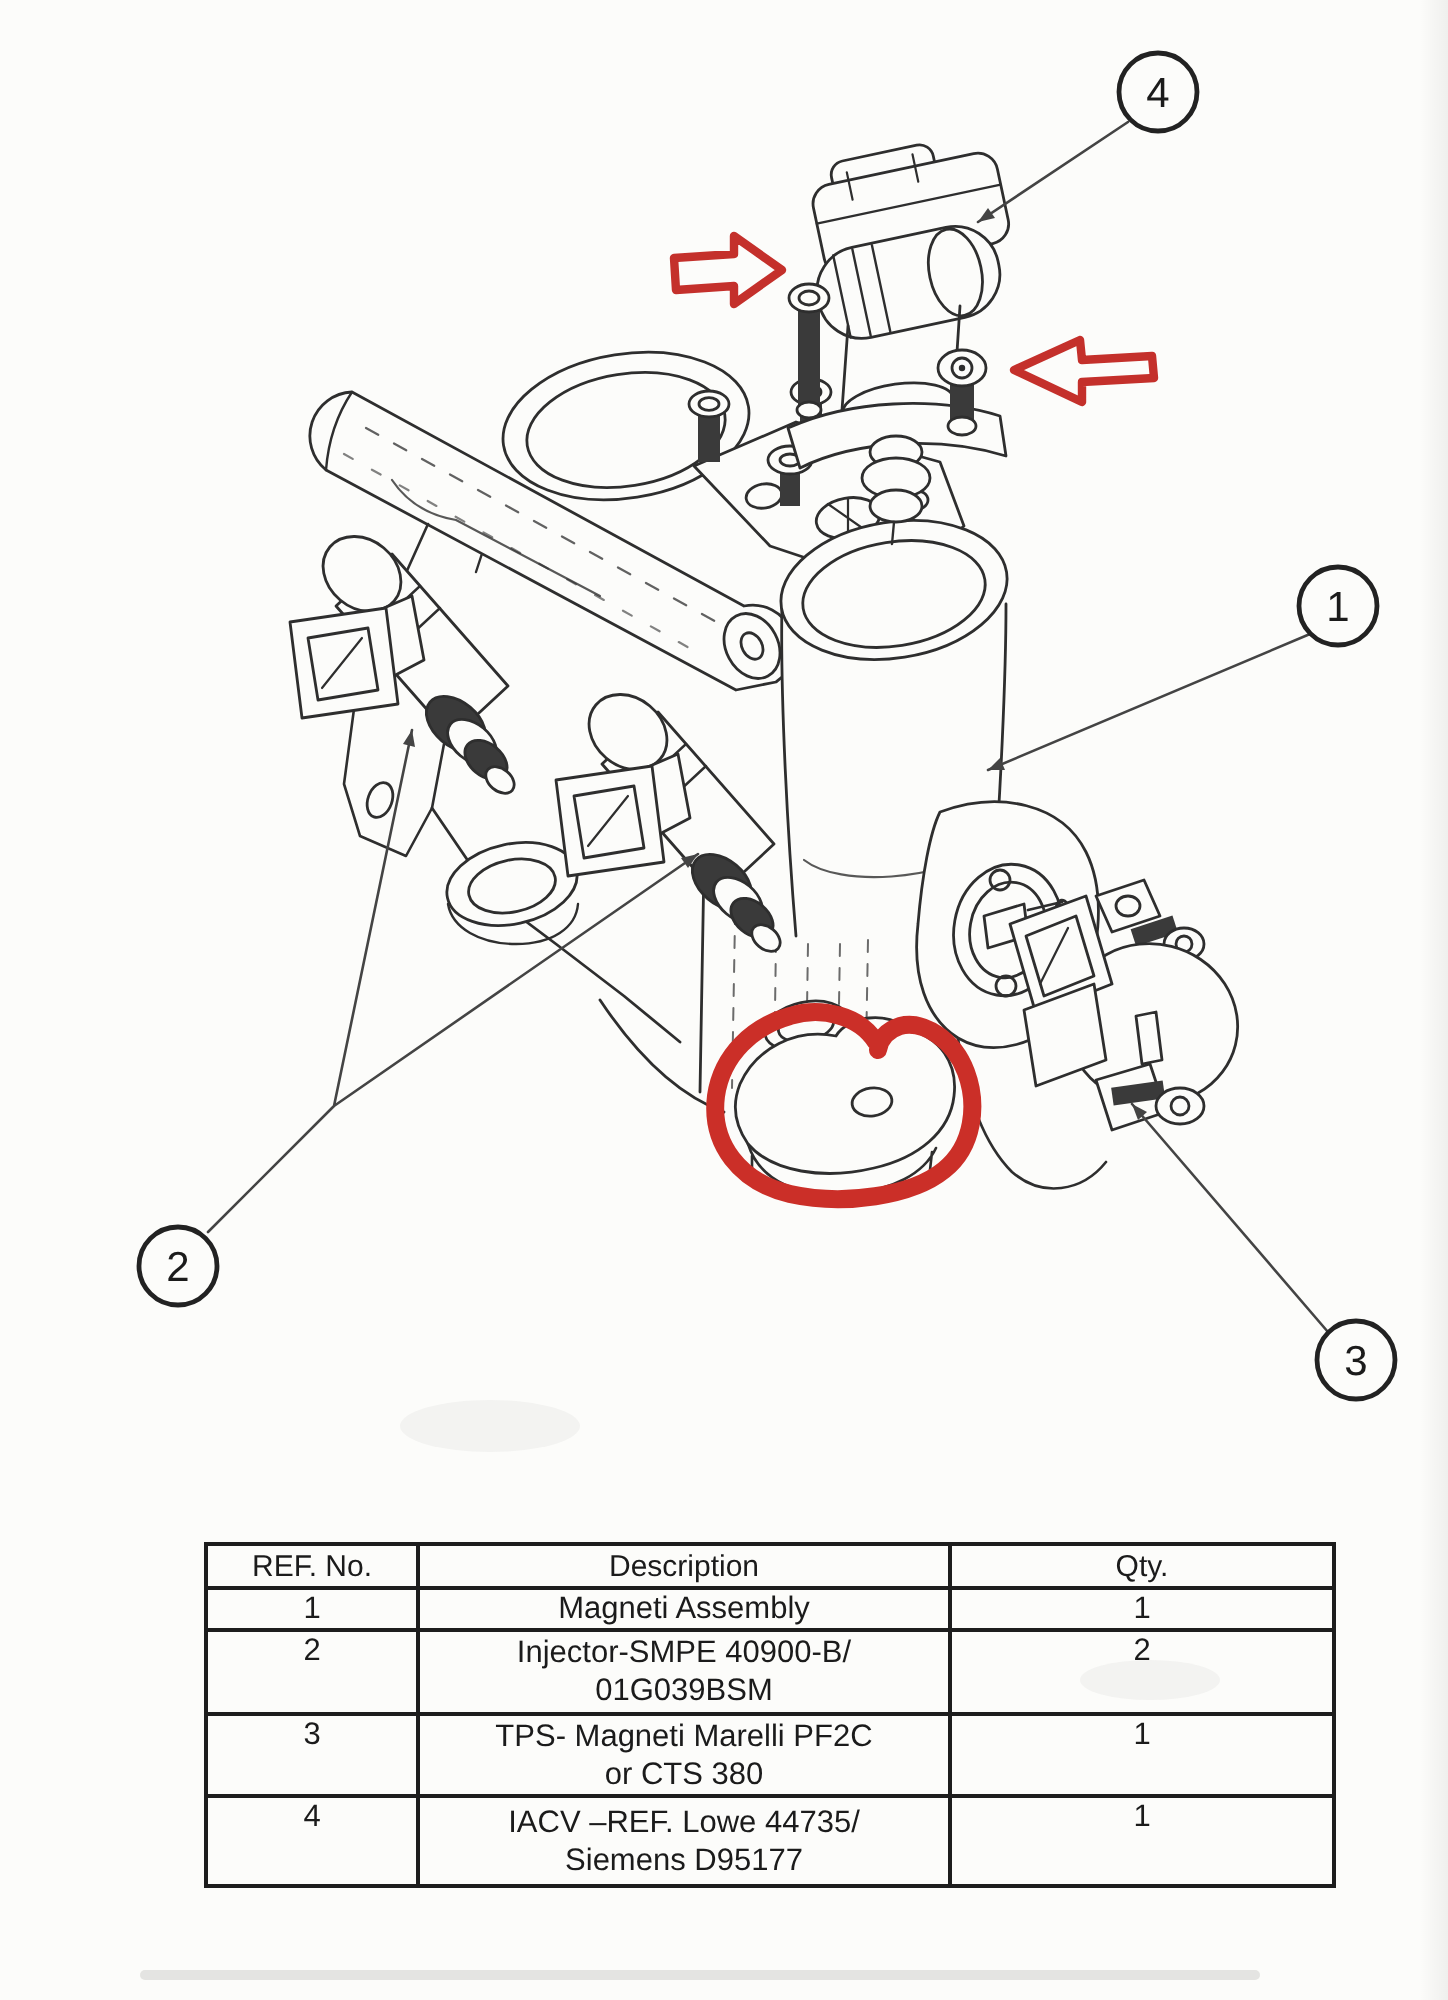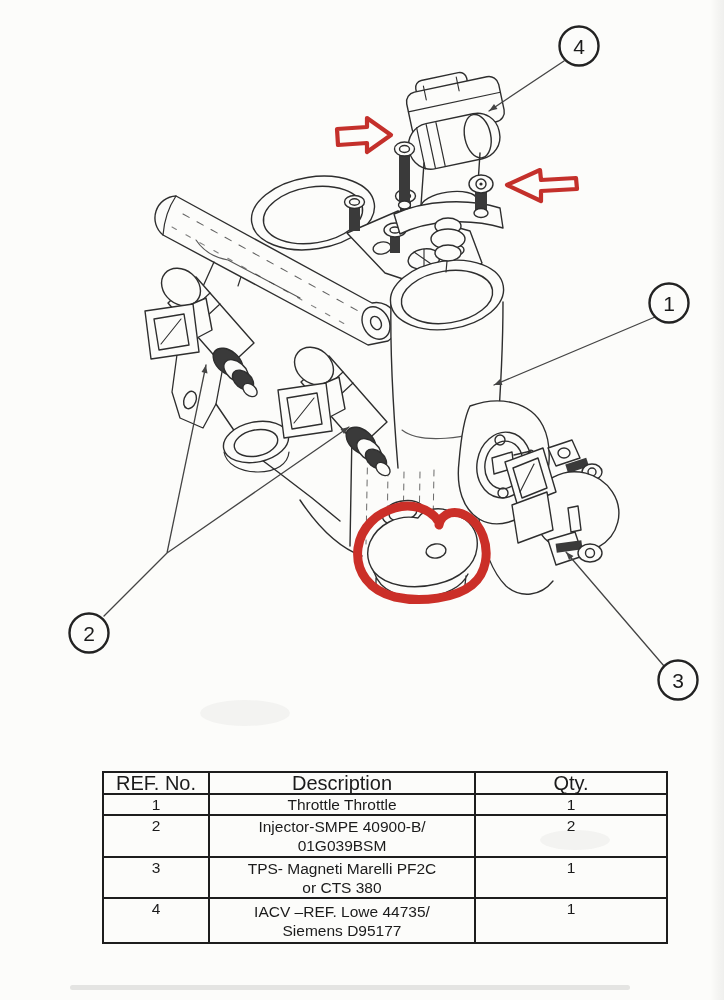--- a/index.html
+++ b/index.html
@@ -9,21 +9,21 @@
     background:linear-gradient(to right,rgba(0,0,0,0),rgba(0,0,0,.05));pointer-events:none;}
   .scan-streak{position:absolute;left:70px;top:985px;width:560px;height:5px;border-radius:3px;
     background:rgba(120,120,115,.18);pointer-events:none;}
   .smudge{position:absolute;border-radius:50%;background:rgba(100,100,95,.06);pointer-events:none;}
   svg.draw{position:absolute;left:0;top:0;}
   
   .parts-table{position:absolute;left:102px;top:771px;width:564px;border-collapse:collapse;
     table-layout:fixed;font-family:"Liberation Sans",sans-serif;color:#1b1b1b;}
   .parts-table th,.parts-table td{border:2px solid #1d1d1d;text-align:center;vertical-align:middle;
     padding:0;font-weight:normal;font-size:15.5px;line-height:19px;}
-  .parts-table th{height:20px;font-size:20px;}
+  .parts-table th{height:20px;font-size:15px;}
   .rh1{height:15px;}
   .rh2{height:42px;}
   .rh3{height:41px;}
   .rh4{height:45px;}
   .desc-cell{white-space:pre-line;}
 </style>
 </head>
 <body>
 
 <div class="page">
@@ -237,21 +237,21 @@
     <thead>
       <tr>
         <th>REF. No.</th>
         <th>Description</th>
         <th>Qty.</th>
       </tr>
     </thead>
     <tbody>
       <tr class="rh1">
         <td>1</td>
-        <td class="desc-cell">Throttle Throttle</td>
+        <td class="desc-cell">Magneti Assembly</td>
         <td>1</td>
       </tr>
       <tr class="rh2">
         <td style="vertical-align:top;">2</td>
         <td class="desc-cell">Injector-SMPE 40900-B/
 01G039BSM</td>
         <td style="vertical-align:top;">2</td>
       </tr>
       <tr class="rh3">
         <td style="vertical-align:top;">3</td>

